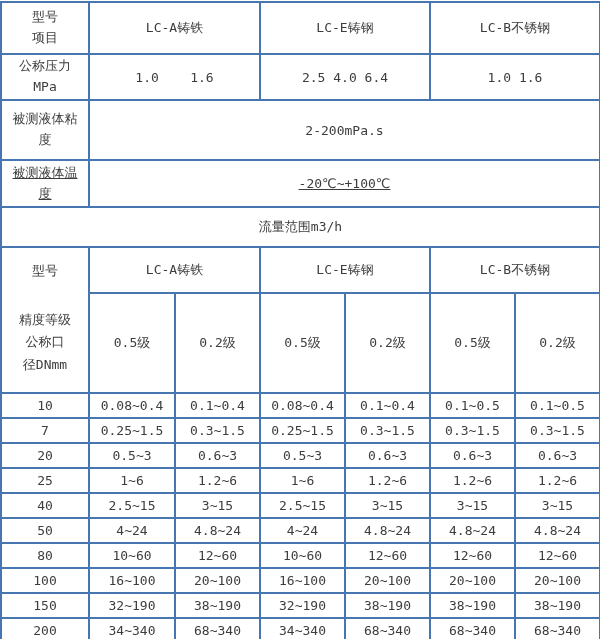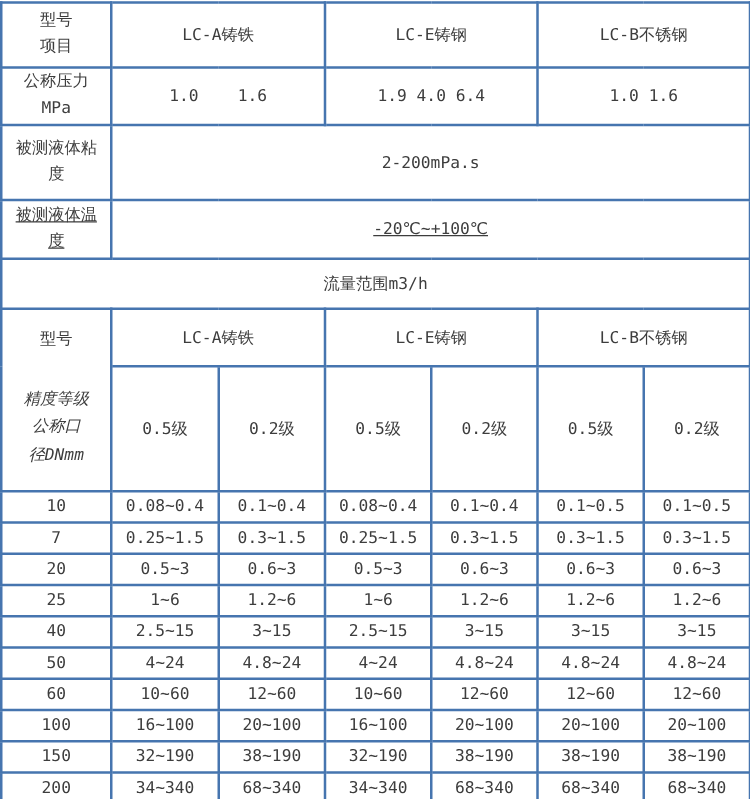--- a/index.html
+++ b/index.html
@@ -14,21 +14,21 @@
   tr.r2{height:46px;}
   tr.r3{height:60px;}
   tr.r4{height:47px;text-decoration:underline;}
   tr.r5{height:40px;}
   tr.r6{height:45px;}
   tr.r7{height:99px;}
   tr.dr{height:25px;}
   td.modelcell{padding:0;vertical-align:top;}
   .mc-top{height:45px;display:flex;align-items:center;justify-content:center;}
   .mc-bottom{height:99px;display:flex;align-items:center;justify-content:center;
-             white-space:pre-line;line-height:1.7;font-style:italic;}
+             white-space:pre-line;line-height:1.7;}
 </style>
 </head>
 <body>
 
 <table class="spec">
   <colgroup>
     <col style="width:88px">
       <col style="width:86px">
       <col style="width:85px">
     <col style="width:85px">
@@ -43,21 +43,21 @@
 项目</td>
     <td colspan="2">LC-A铸铁</td>
     <td colspan="2">LC-E铸钢</td>
     <td colspan="2">LC-B不锈钢</td>
   </tr>
 
   <tr class="r2">
     <td class="lbl">公称压力
 MPa</td>
     <td colspan="2" class="pre">1.0    1.6</td>
-    <td colspan="2" class="pre">1.9 4.0 6.4</td>
+    <td colspan="2" class="pre">2.5 4.0 6.4</td>
     <td colspan="2" class="pre">1.0 1.6</td>
   </tr>
 
   <tr class="r3">
     <td class="lbl">被测液体粘
 度</td>
     <td colspan="6">2-200mPa.s</td>
   </tr>
 
   <tr class="r4">
@@ -145,21 +145,21 @@
     <td>50</td>
     <td>4~24</td>
     <td>4.8~24</td>
     <td>4~24</td>
     <td>4.8~24</td>
     <td>4.8~24</td>
     <td>4.8~24</td>
   </tr>
 
   <tr class="dr">
-    <td>60</td>
+    <td>80</td>
     <td>10~60</td>
     <td>12~60</td>
     <td>10~60</td>
     <td>12~60</td>
     <td>12~60</td>
     <td>12~60</td>
   </tr>
 
   <tr class="dr">
     <td>100</td>

